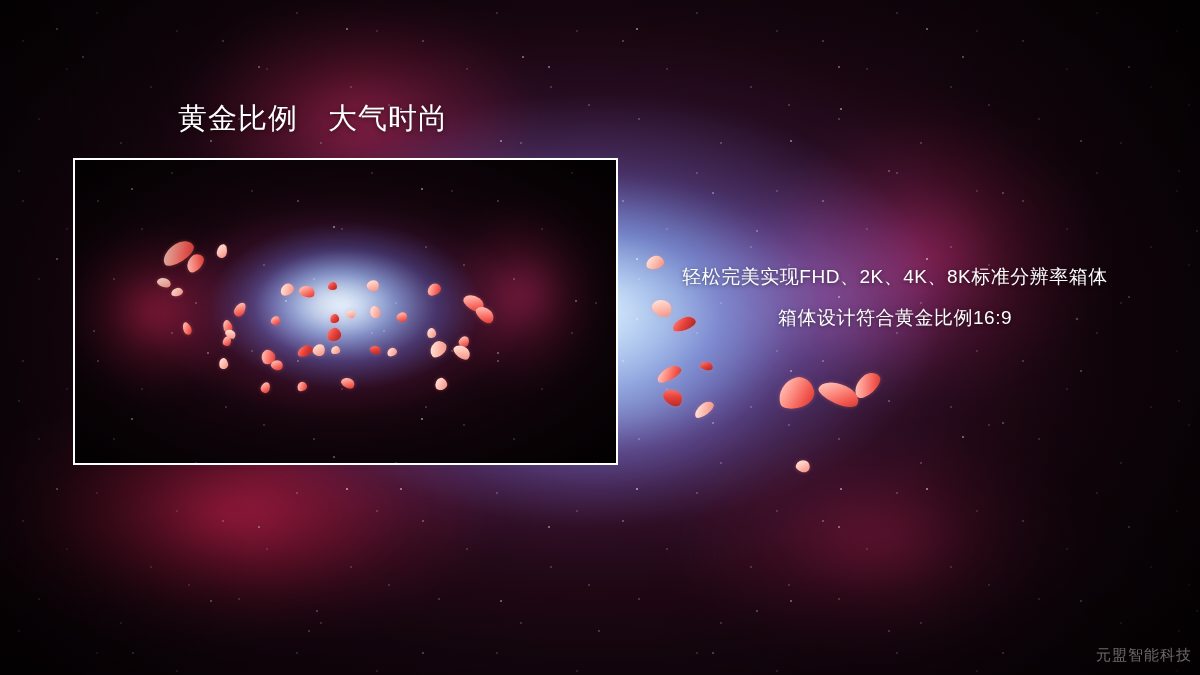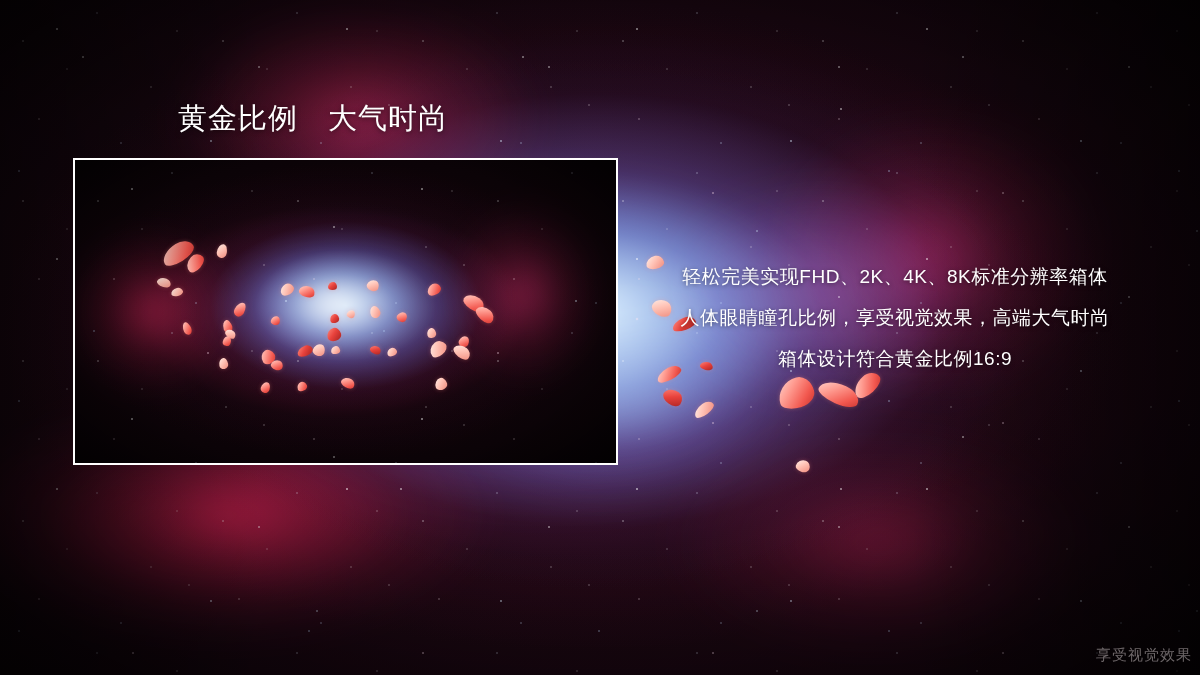--- a/index.html
+++ b/index.html
@@ -331,19 +331,18 @@
       <div class="petal pale" style="left:360px; top:218px; width:12px; height:12px; transform:rotate(-18deg);"></div>
 
       <div class="panel-vig"></div>
     </div>
   </div>
 
   <div class="slide-title">黄金比例　大气时尚</div>
 
   <div class="body-block">
     <div class="body-line">轻松完美实现FHD、2K、4K、8K标准分辨率箱体</div>
-    <div class="body-line">人体眼睛瞳孔比例，享受视觉效果，高端大气时尚</div>
     <div class="body-line">箱体设计符合黄金比例16:9</div>
   </div>
 
-  <div class="watermark">享受视觉效果</div>
+  <div class="watermark">元盟智能科技</div>
 
 </div>
 
 </body></html>

